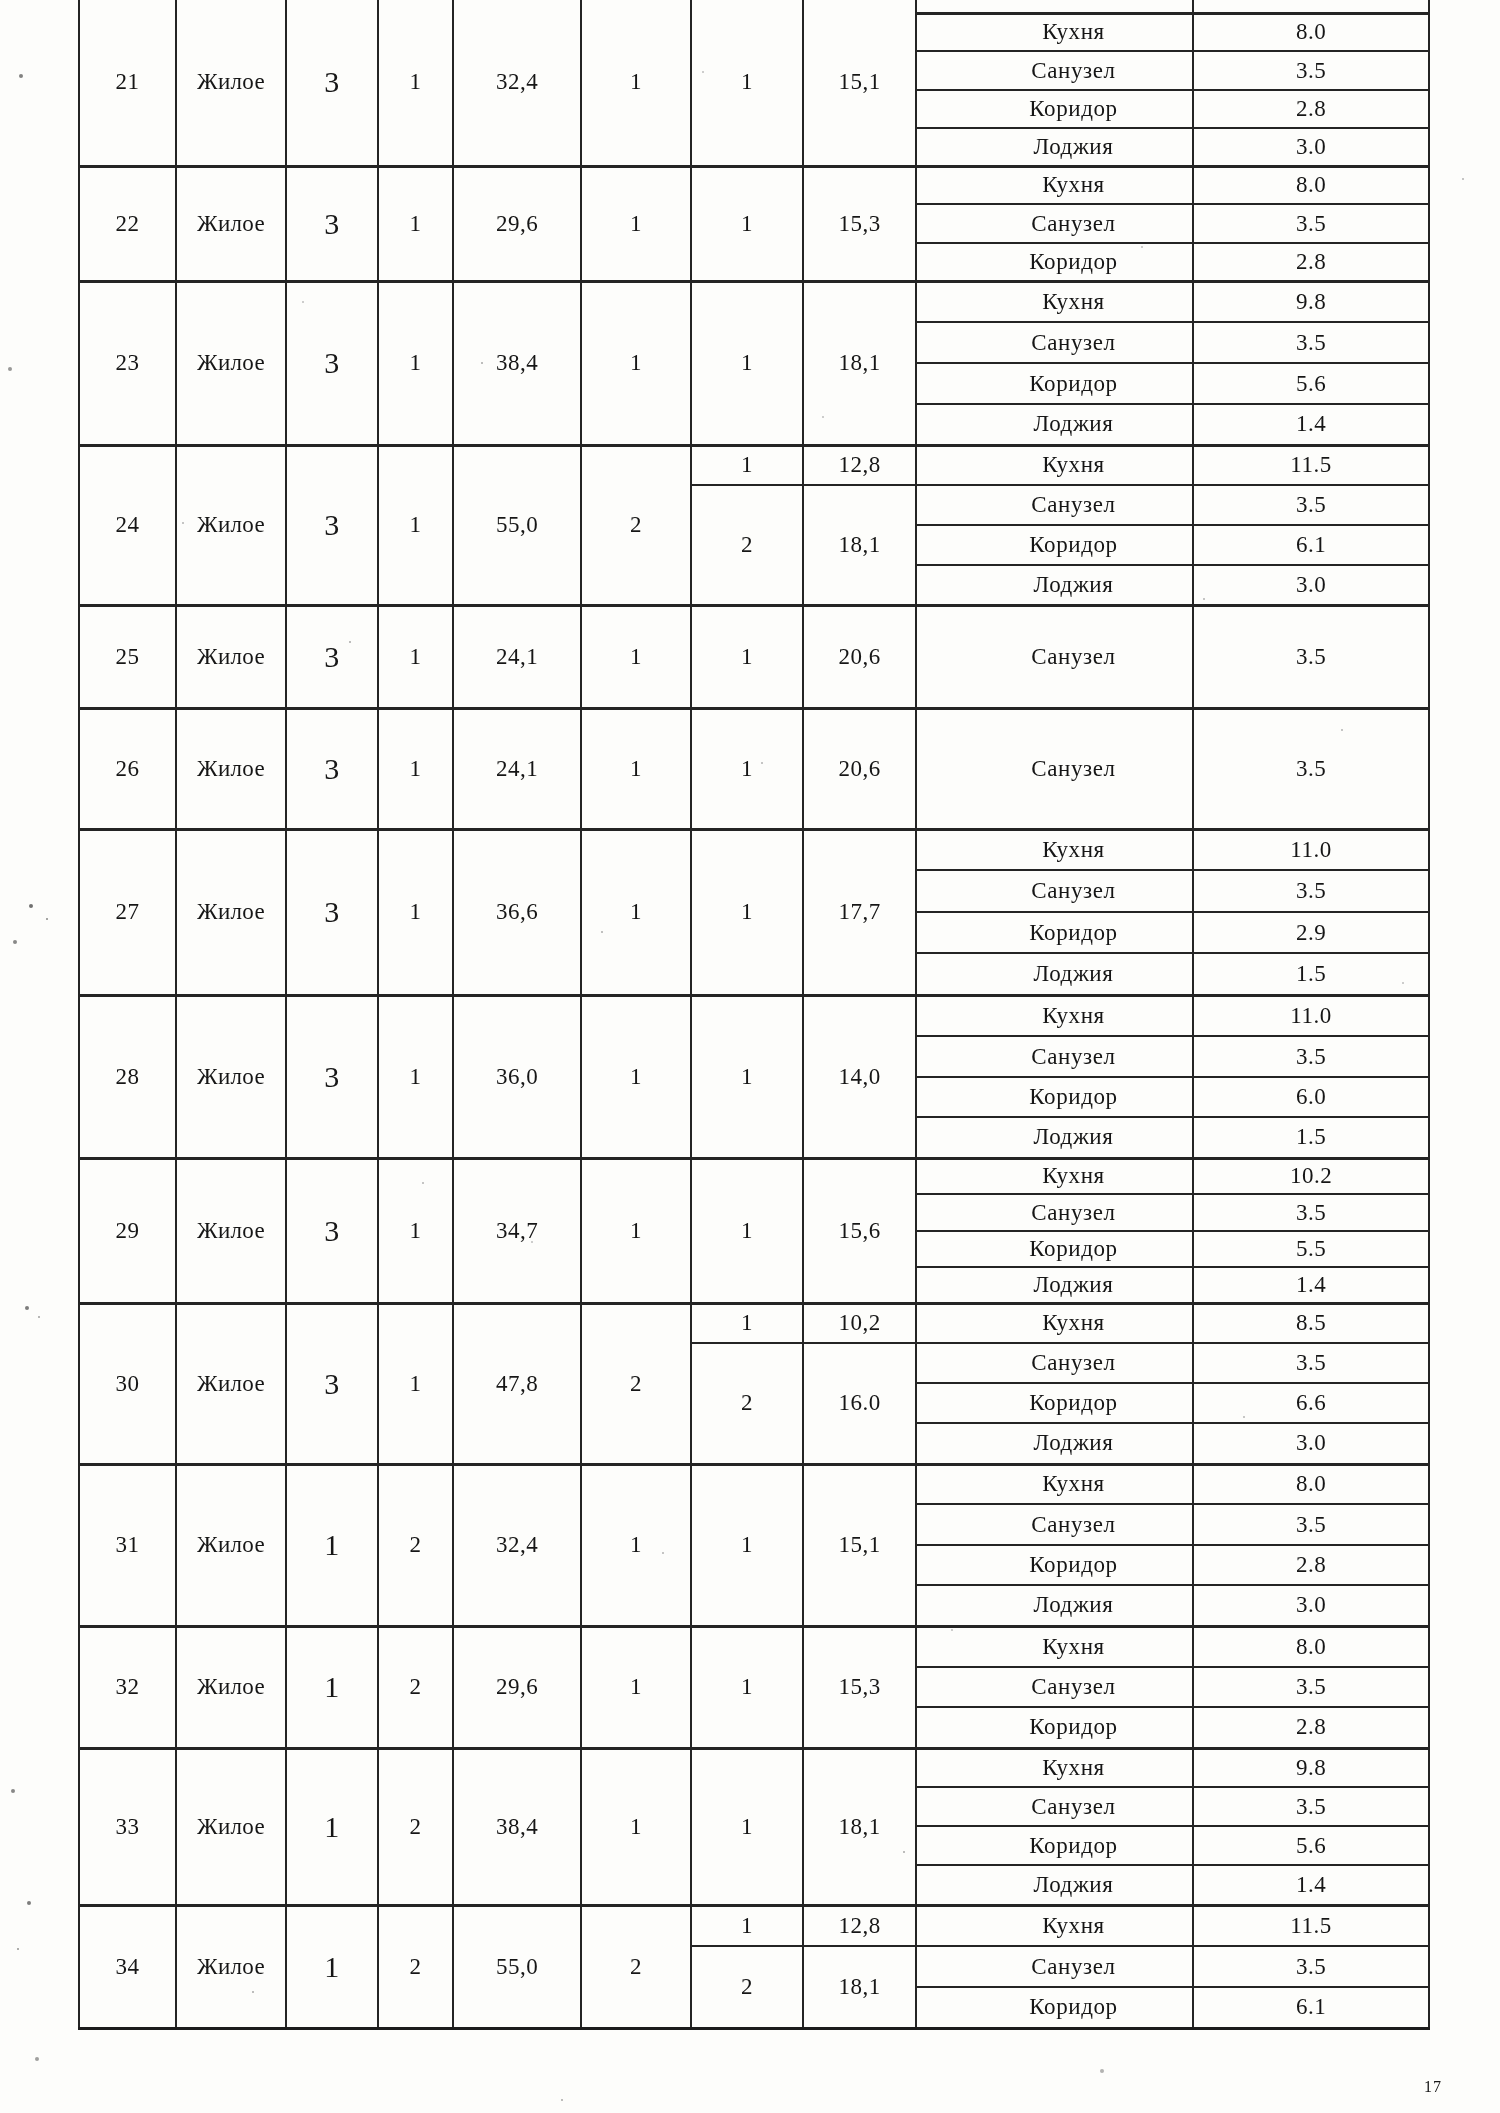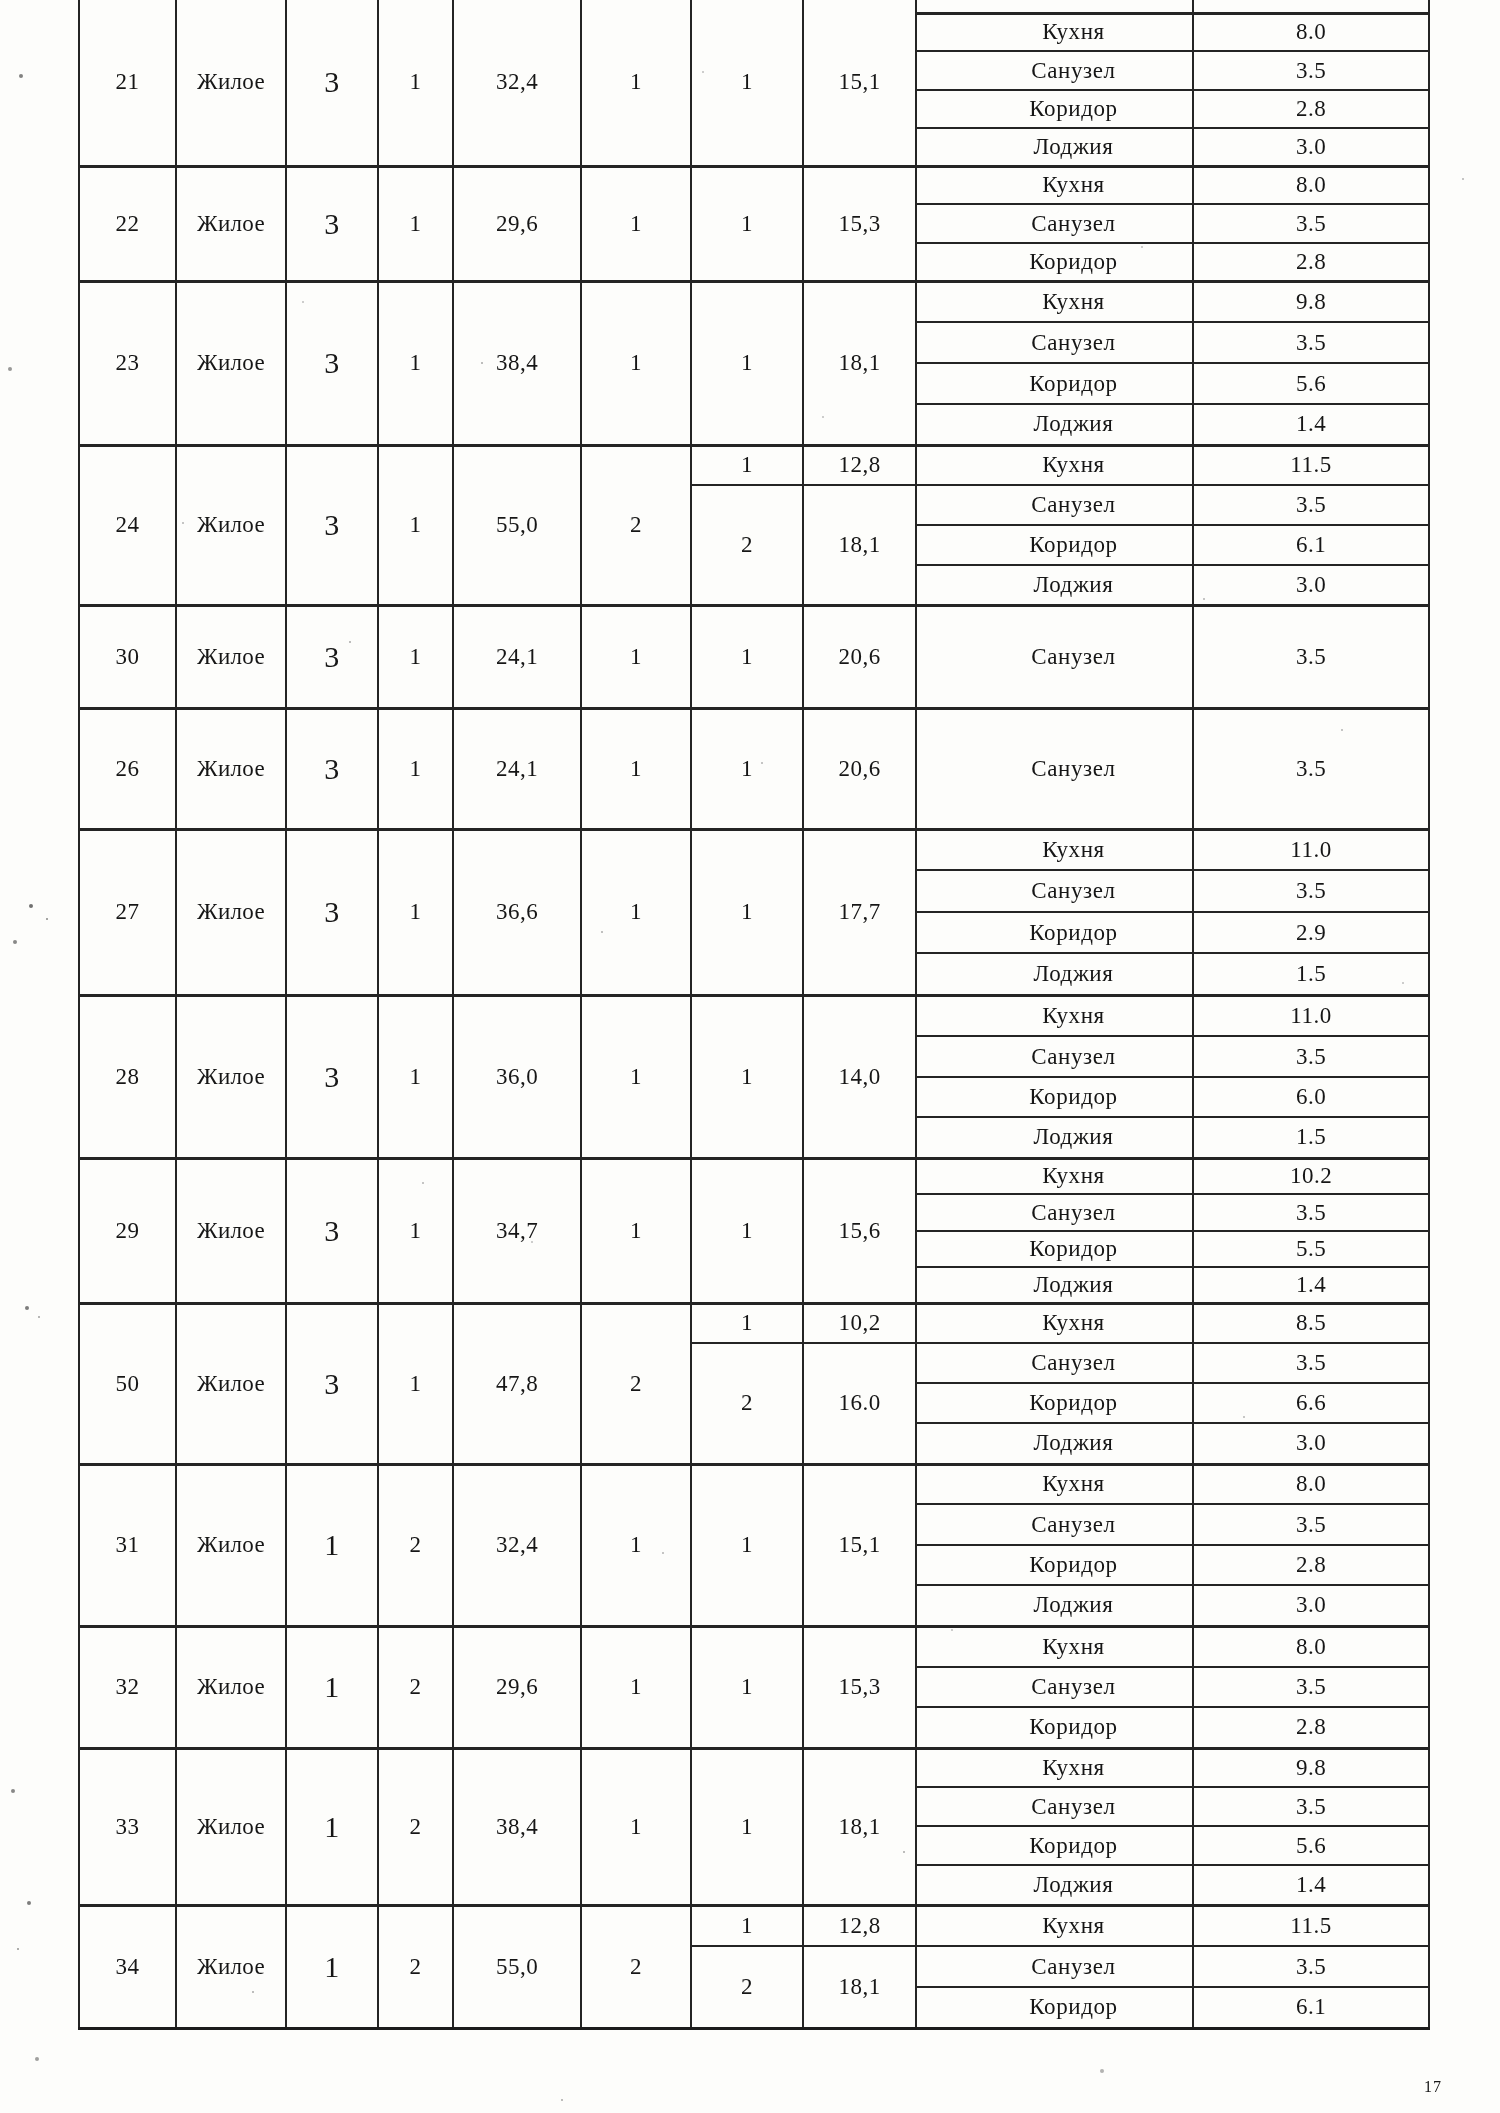--- a/index.html
+++ b/index.html
@@ -190,21 +190,21 @@
           </tr>
           <tr style="height: 40px;">
             <td class="c-rname">Коридор</td>
             <td class="c-rval">6.1</td>
           </tr>
           <tr style="height: 40px;">
             <td class="c-rname">Лоджия</td>
             <td class="c-rval">3.0</td>
           </tr>
           <tr class="apt-start" style="height: 103px;">
-            <td class="c-no ">30</td>
+            <td class="c-no ">25</td>
             <td class="c-use ">Жилое</td>
             <td class="c-floor ">3</td>
             <td class="c-c4 ">1</td>
             <td class="c-area ">24,1</td>
             <td class="c-cnt ">1</td>
             <td class="c-lno ">1</td>
             <td class="c-larea ">20,6</td>
             <td class="c-rname">Санузел</td>
             <td class="c-rval">3.5</td>
           </tr>
@@ -286,21 +286,21 @@
           </tr>
           <tr style="height: 36px;">
             <td class="c-rname">Коридор</td>
             <td class="c-rval">5.5</td>
           </tr>
           <tr style="height: 36px;">
             <td class="c-rname">Лоджия</td>
             <td class="c-rval">1.4</td>
           </tr>
           <tr class="apt-start" style="height: 40px;">
-            <td class="c-no " rowspan="4">50</td>
+            <td class="c-no " rowspan="4">30</td>
             <td class="c-use " rowspan="4">Жилое</td>
             <td class="c-floor " rowspan="4">3</td>
             <td class="c-c4 " rowspan="4">1</td>
             <td class="c-area " rowspan="4">47,8</td>
             <td class="c-cnt " rowspan="4">2</td>
             <td class="c-lno">1</td>
             <td class="c-larea">10,2</td>
             <td class="c-rname">Кухня</td>
             <td class="c-rval">8.5</td>
           </tr>

